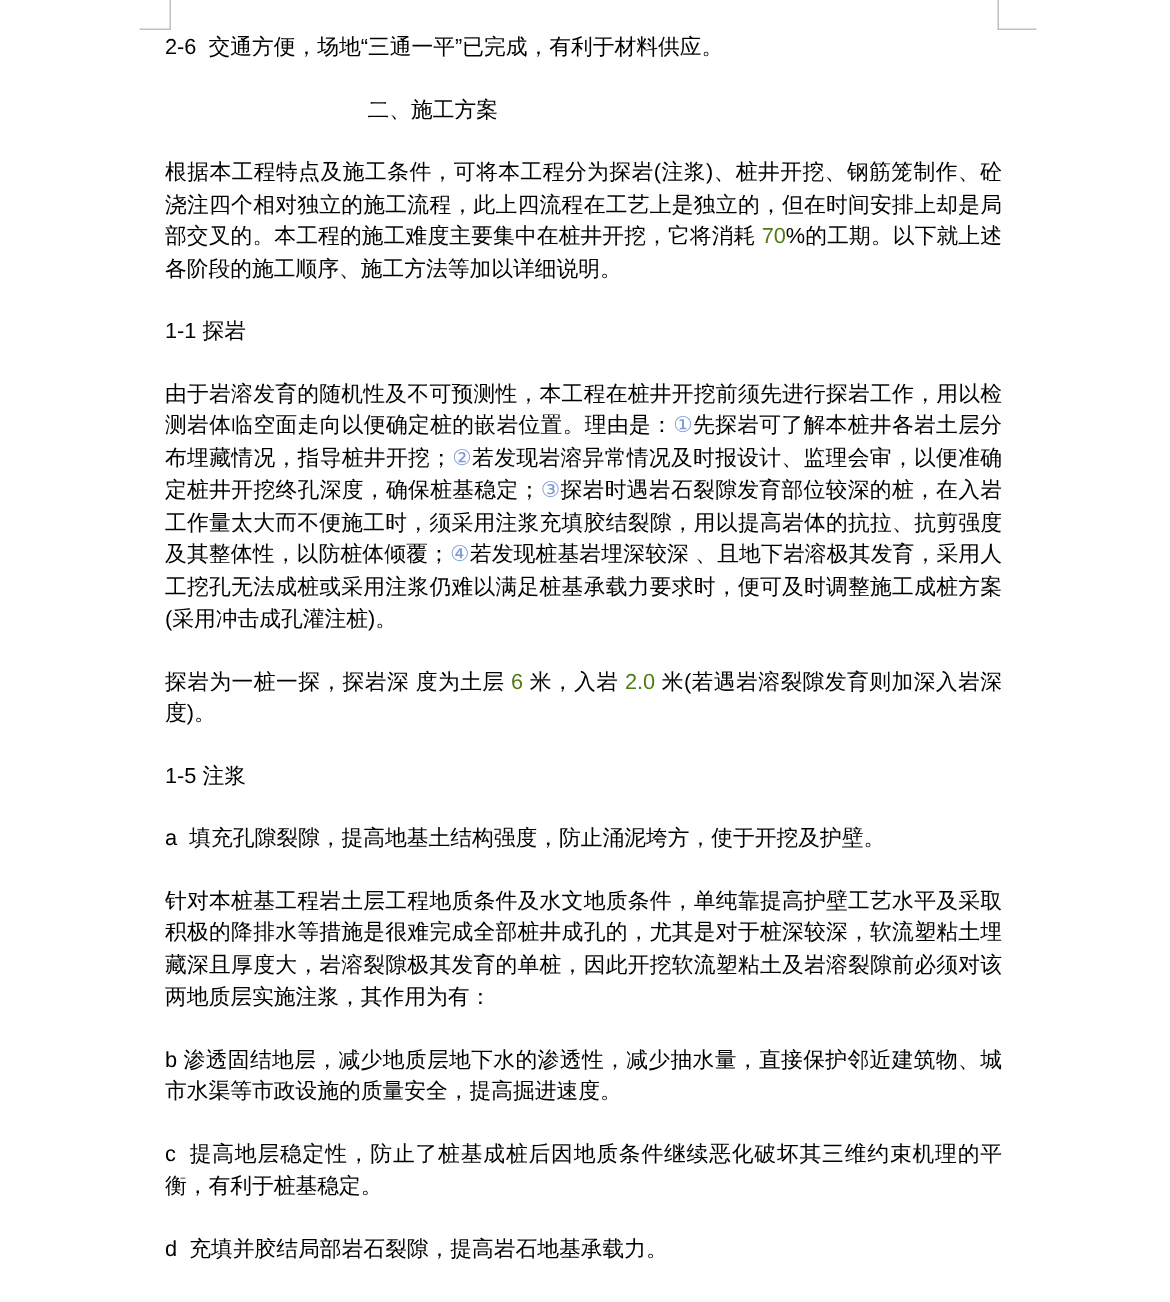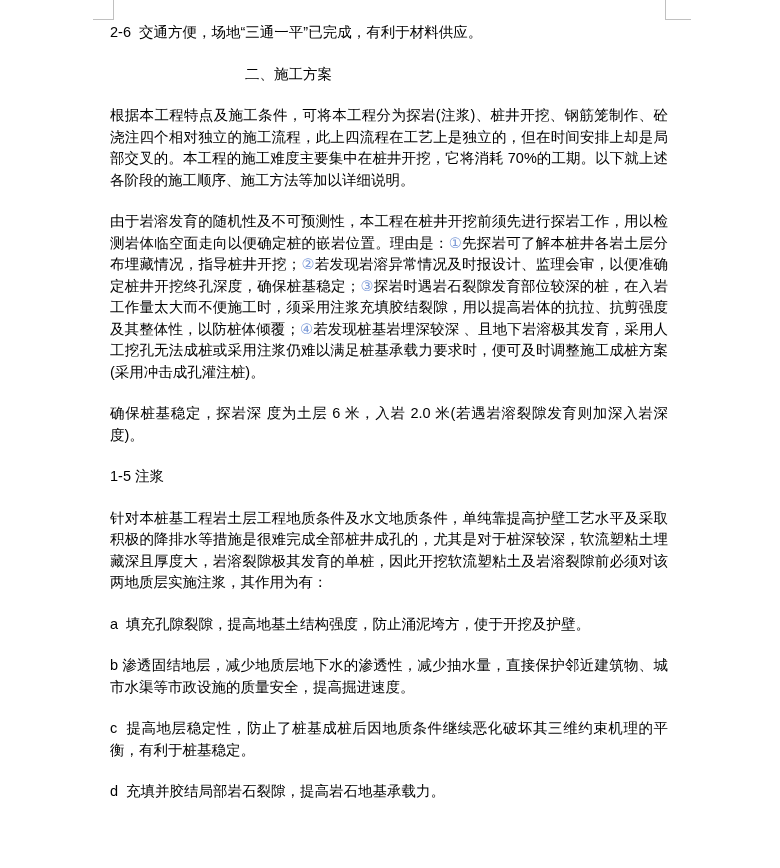--- a/index.html
+++ b/index.html
@@ -48,50 +48,51 @@
     margin: 0 0 20px 0;
     text-align: justify;
     text-align-last: left;
     white-space: pre-wrap;
     word-break: break-all;
   }
   .block.heading-center {
     padding-left: 135px;
     text-align: center;
   }
-  .num-accent { color: #000000; }
+  .num-accent { color: #4d7c0f; }
   .circled-accent { color: #7d9bd8; }
 </style>
 </head>
 <body>
 
 <div class="page">
 
   <div class="crop-mark left"></div>
   <div class="crop-mark right"></div>
 
   <div class="content">
 
     <p class="block"><span>2-6  交通方便，场地“三通一平”已完成，有利于材料供应。</span></p>
 
     <p class="block heading-center"><span>二、施工方案</span></p>
 
     <p class="block"><span>根据本工程特点及施工条件，可将本工程分为探岩(注浆)、桩井开挖、钢筋笼制作、砼浇注四个相对独立的施工流程，此上四流程在工艺上是独立的，但在时间安排上却是局部交叉的。本工程的施工难度主要集中在桩井开挖，它将消耗 </span><span class="num-accent">70</span><span>%的工期。以下就上述各阶段的施工顺序、施工方法等加以详细说明。</span></p>
 
 
+    <p class="block"><span>1-1 探岩</span></p>
 
     <p class="block"><span>由于岩溶发育的随机性及不可预测性，本工程在桩井开挖前须先进行探岩工作，用以检测岩体临空面走向以便确定桩的嵌岩位置。理由是：</span><span class="circled-accent">①</span><span>先探岩可了解本桩井各岩土层分布埋藏情况，指导桩井开挖；</span><span class="circled-accent">②</span><span>若发现岩溶异常情况及时报设计、监理会审，以便准确定桩井开挖终孔深度，确保桩基稳定；</span><span class="circled-accent">③</span><span>探岩时遇岩石裂隙发育部位较深的桩，在入岩工作量太大而不便施工时，须采用注浆充填胶结裂隙，用以提高岩体的抗拉、抗剪强度及其整体性，以防桩体倾覆；</span><span class="circled-accent">④</span><span>若发现桩基岩埋深较深 、且地下岩溶极其发育，采用人工挖孔无法成桩或采用注浆仍难以满足桩基承载力要求时，便可及时调整施工成桩方案(采用冲击成孔灌注桩)。</span></p>
 
-    <p class="block"><span>确保桩基稳定，探岩深 度为土层 </span><span class="num-accent">6</span><span> 米，入岩 </span><span class="num-accent">2.0</span><span> 米(若遇岩溶裂隙发育则加深入岩深度)。</span></p>
+    <p class="block"><span>探岩为一桩一探，探岩深 度为土层 </span><span class="num-accent">6</span><span> 米，入岩 </span><span class="num-accent">2.0</span><span> 米(若遇岩溶裂隙发育则加深入岩深度)。</span></p>
 
     <p class="block"><span>1-5 注浆</span></p>
 
+    <p class="block"><span>a  填充孔隙裂隙，提高地基土结构强度，防止涌泥垮方，使于开挖及护壁。</span></p>
+
     <p class="block"><span>针对本桩基工程岩土层工程地质条件及水文地质条件，单纯靠提高护壁工艺水平及采取积极的降排水等措施是很难完成全部桩井成孔的，尤其是对于桩深较深，软流塑粘土埋藏深且厚度大，岩溶裂隙极其发育的单桩，因此开挖软流塑粘土及岩溶裂隙前必须对该两地质层实施注浆，其作用为有：</span></p>
-
-    <p class="block"><span>a  填充孔隙裂隙，提高地基土结构强度，防止涌泥垮方，使于开挖及护壁。</span></p>
 
     <p class="block"><span>b 渗透固结地层，减少地质层地下水的渗透性，减少抽水量，直接保护邻近建筑物、城市水渠等市政设施的质量安全，提高掘进速度。</span></p>
 
     <p class="block"><span>c  提高地层稳定性，防止了桩基成桩后因地质条件继续恶化破坏其三维约束机理的平衡，有利于桩基稳定。</span></p>
 
     <p class="block"><span>d  充填并胶结局部岩石裂隙，提高岩石地基承载力。</span></p>
 
   </div>
 </div>
 

